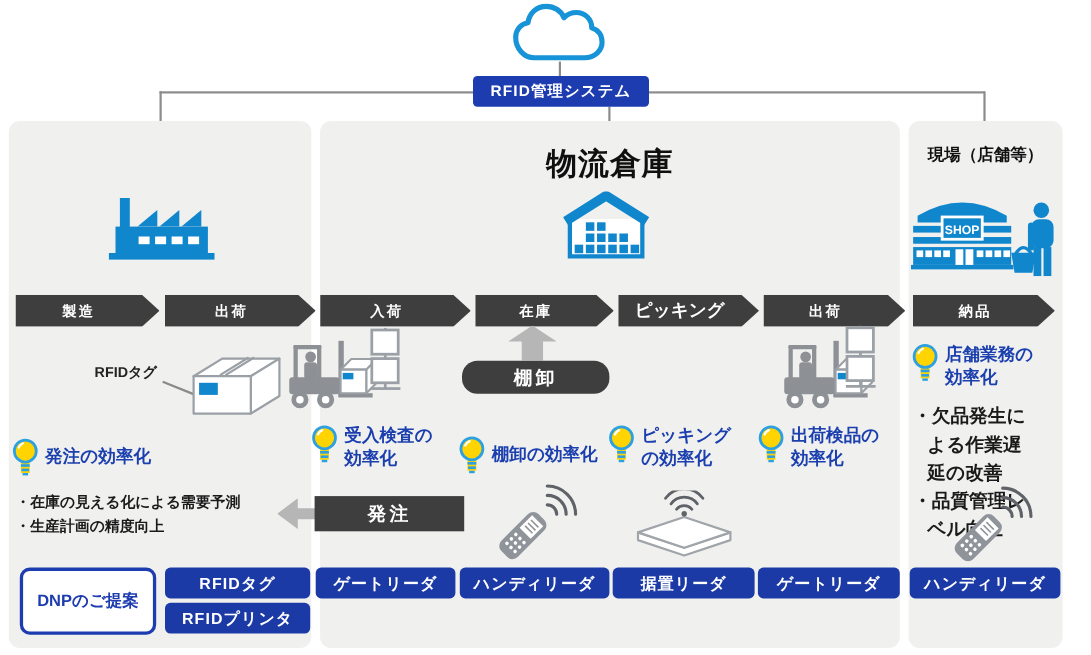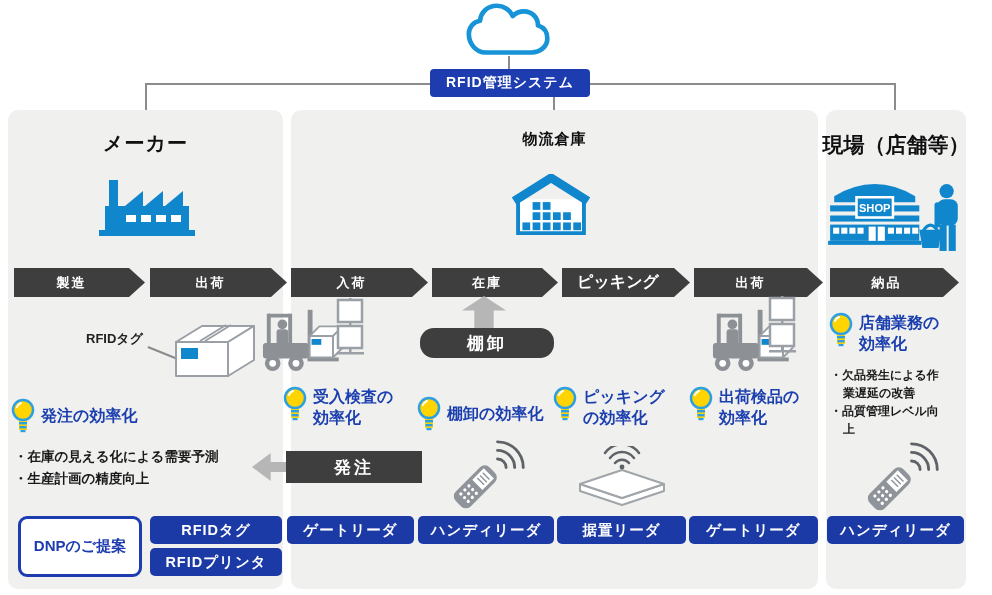--- a/index.html
+++ b/index.html
@@ -47,23 +47,22 @@
   </svg>
 
   <div class="abs sysbox" style="left:430px;top:69px;width:160px;height:28px;">
     <span>RFID管理システム</span>
   </div>
 
   <div class="abs panel" style="left:8px;top:110px;width:275px;height:479px;"></div>
   <div class="abs panel" style="left:291px;top:110px;width:527px;height:479px;"></div>
   <div class="abs panel" style="left:826px;top:110px;width:140px;height:479px;"></div>
 
-  <div class="abs ptitle" style="left:8px;top:130px;width:275px;font-size:20px;">メーカー</div>
-  <div class="abs ptitle" style="left:291px;top:130px;width:527px;font-size:15px;">物流倉庫</div>
-  <div class="abs ptitle" style="left:822px;top:131px;width:148px;font-size:21px;letter-spacing:0;">現場（店舗等）</div>
+  <div class="abs ptitle" style="left:291px;top:130px;width:527px;font-size:28px;">物流倉庫</div>
+  <div class="abs ptitle" style="left:822px;top:131px;width:148px;font-size:15px;letter-spacing:0;">現場（店舗等）</div>
 
   <svg class="abs" style="left:92px;top:176px;" width="110" height="62" viewBox="0 0 100 62">
     <g fill="#1086cd">
       <rect x="2" y="54" width="96" height="6"></rect>
       <rect x="8" y="30" width="84" height="25"></rect>
       <rect x="12" y="4" width="9" height="28"></rect>
       <polygon points="28,30 46,15 46,30"></polygon>
       <polygon points="48,30 66,15 66,30"></polygon>
       <polygon points="68,30 86,15 86,30"></polygon>
     </g>
@@ -297,21 +296,21 @@
       <rect x="10.5" y="32" width="5" height="2.2" fill="#2da0e2"></rect>
     </svg>
     <span class="txt" style="width:84px;">店舗業務の効率化</span>
   </div>
 
   <div class="abs note" style="left:14px;top:446px;width:260px;">
     <div>・在庫の見える化による需要予測</div>
     <div>・生産計画の精度向上</div>
   </div>
 
-  <div class="abs note" style="left:830px;top:366px;width:112px;font-size:12px;line-height:1.5;">
+  <div class="abs note" style="left:830px;top:366px;width:112px;font-size:17px;line-height:1.5;">
     <div class="hang">・欠品発生による作業遅延の改善</div>
     <div class="hang">・品質管理レベル向上</div>
   </div>
 
   <div class="abs leftarrow" style="left:252px;top:453px;width:36px;height:28px;"></div>
   <div class="abs darkbox" style="left:286px;top:451px;width:136px;height:32px;">
     <span>発注</span>
   </div>
 
   <svg class="abs" style="left:442px;top:438px;" width="92" height="80" viewBox="0 0 96 84">

